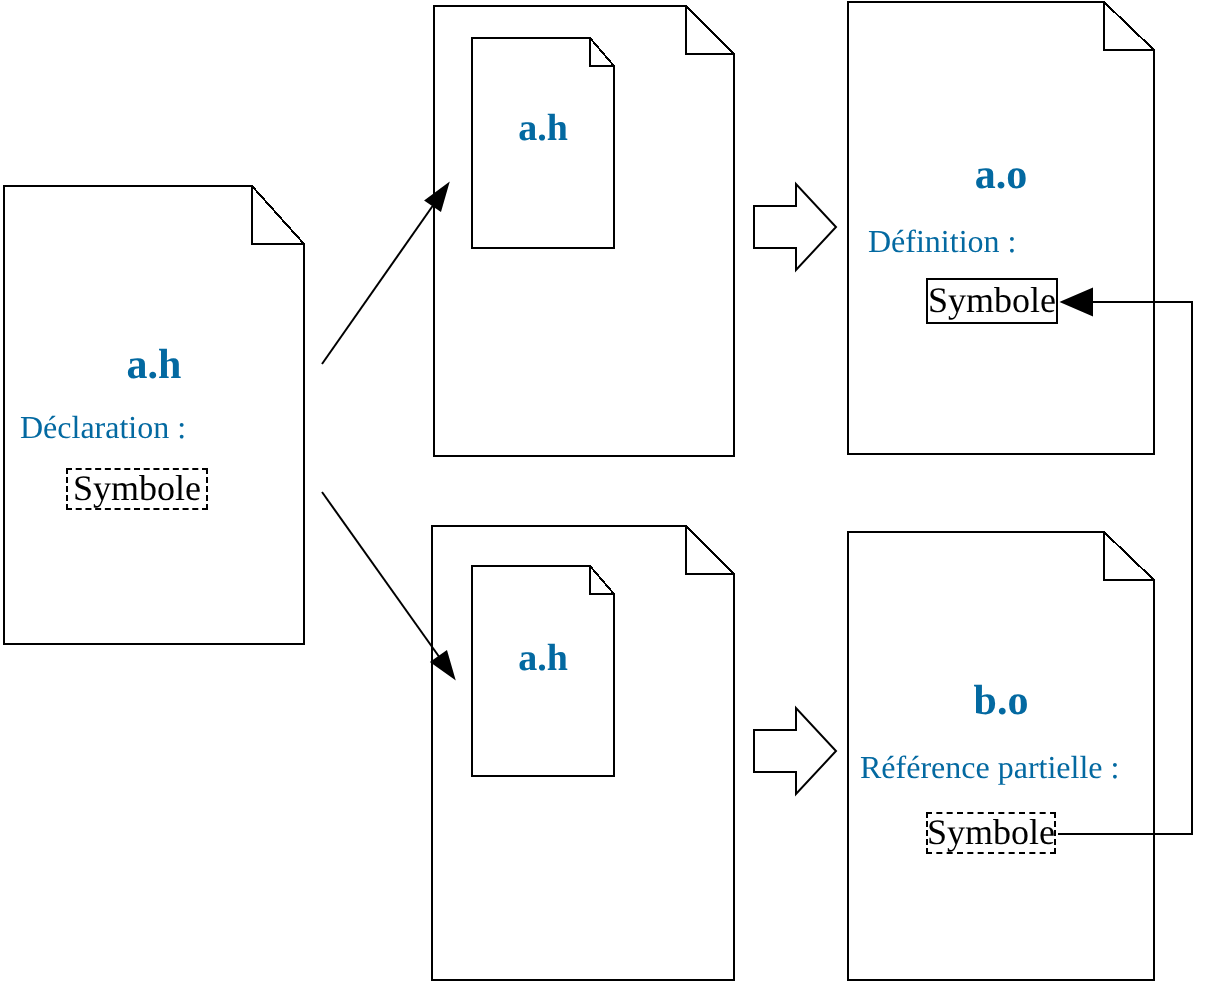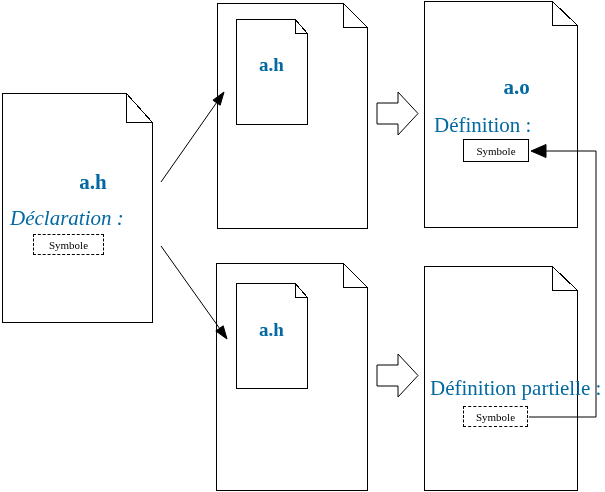--- a/index.html
+++ b/index.html
@@ -23,35 +23,34 @@
   }
   .txt {
     position: absolute;
     white-space: nowrap;
     color: #0369a1;
   }
   .doc-title {
     font-size: 21px;
     font-weight: bold;
     text-align: center;
-    margin-left: 16px;
   }
   .inner-title {
     font-size: 19px;
     font-weight: bold;
     text-align: center;
   }
   .doc-label {
-    font-size: 21px;
+    font-size: 16px;
   }
   .symbol-box {
     position: absolute;
     box-sizing: border-box;
     background: #ffffff;
-    font-size: 11px;
+    font-size: 18px;
     text-align: center;
     display: flex;
     align-items: center;
     justify-content: center;
   }
   .dashed { border: 1px dashed #000000; }
   .solid  { border: 1px solid #000000; }
 </style>
 </head>
 <body>
@@ -113,27 +112,28 @@
       <polygon points="377,365 398,365 398,354 418,375.5 398,397 398,386 377,386"></polygon>
     </g>
 
     <g>
       <polyline fill="none" stroke="#000000" stroke-width="1" points="546,151 596,151 596,417 529,417"></polyline>
       <polygon fill="#000000" stroke="#000000" points="531,151 546,144.5 546,157.5"></polygon>
     </g>
   </svg>
 
   <div class="txt doc-title" style="left:2px; top:170px; width:150px;">a.h</div>
-  <div class="txt doc-label" style="left:10px; top:206px;font-style:italic;">Déclaration :</div>
+  <div class="txt doc-label" style="left:10px; top:206px;">Déclaration :</div>
   <div class="symbol-box dashed" style="left:33px; top:234px; width:71px; height:21px;">Symbole</div>
 
   <div class="txt inner-title" style="left:236px; top:54px; width:71px;">a.h</div>
 
   <div class="txt inner-title" style="left:236px; top:319px; width:71px;">a.h</div>
 
   <div class="txt doc-title" style="left:424px; top:75px; width:153px;">a.o</div>
   <div class="txt doc-label" style="left:434px; top:113px;">Définition :</div>
   <div class="symbol-box solid" style="left:463px; top:139px; width:66px; height:23px;">Symbole</div>
 
-  <div class="txt doc-label" style="left:430px; top:376px;">Définition partielle :</div>
+  <div class="txt doc-title" style="left:424px; top:338px; width:153px;">b.o</div>
+  <div class="txt doc-label" style="left:430px; top:376px;">Référence partielle :</div>
   <div class="symbol-box dashed" style="left:463px; top:406px; width:65px; height:21px;">Symbole</div>
 
 </div>
 
 </body></html>

